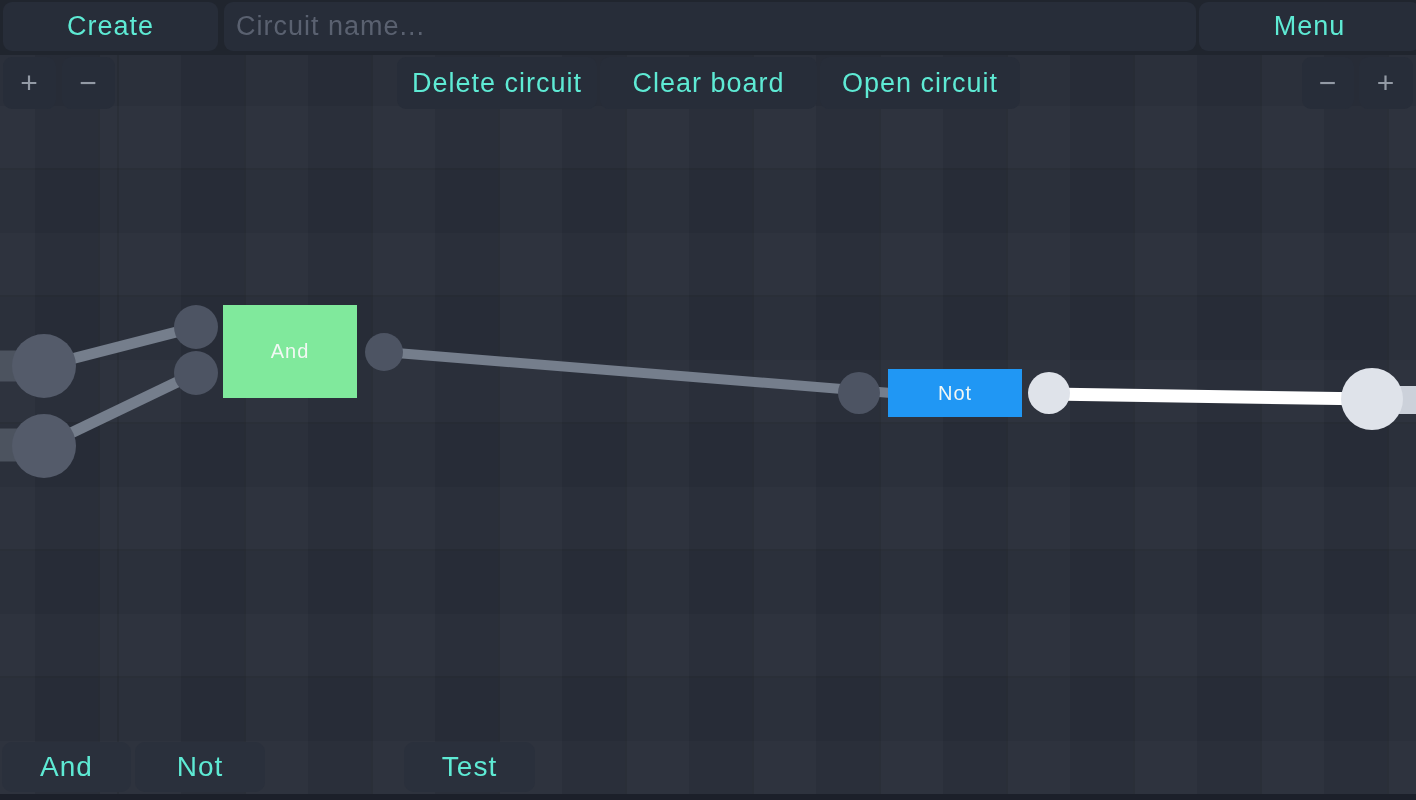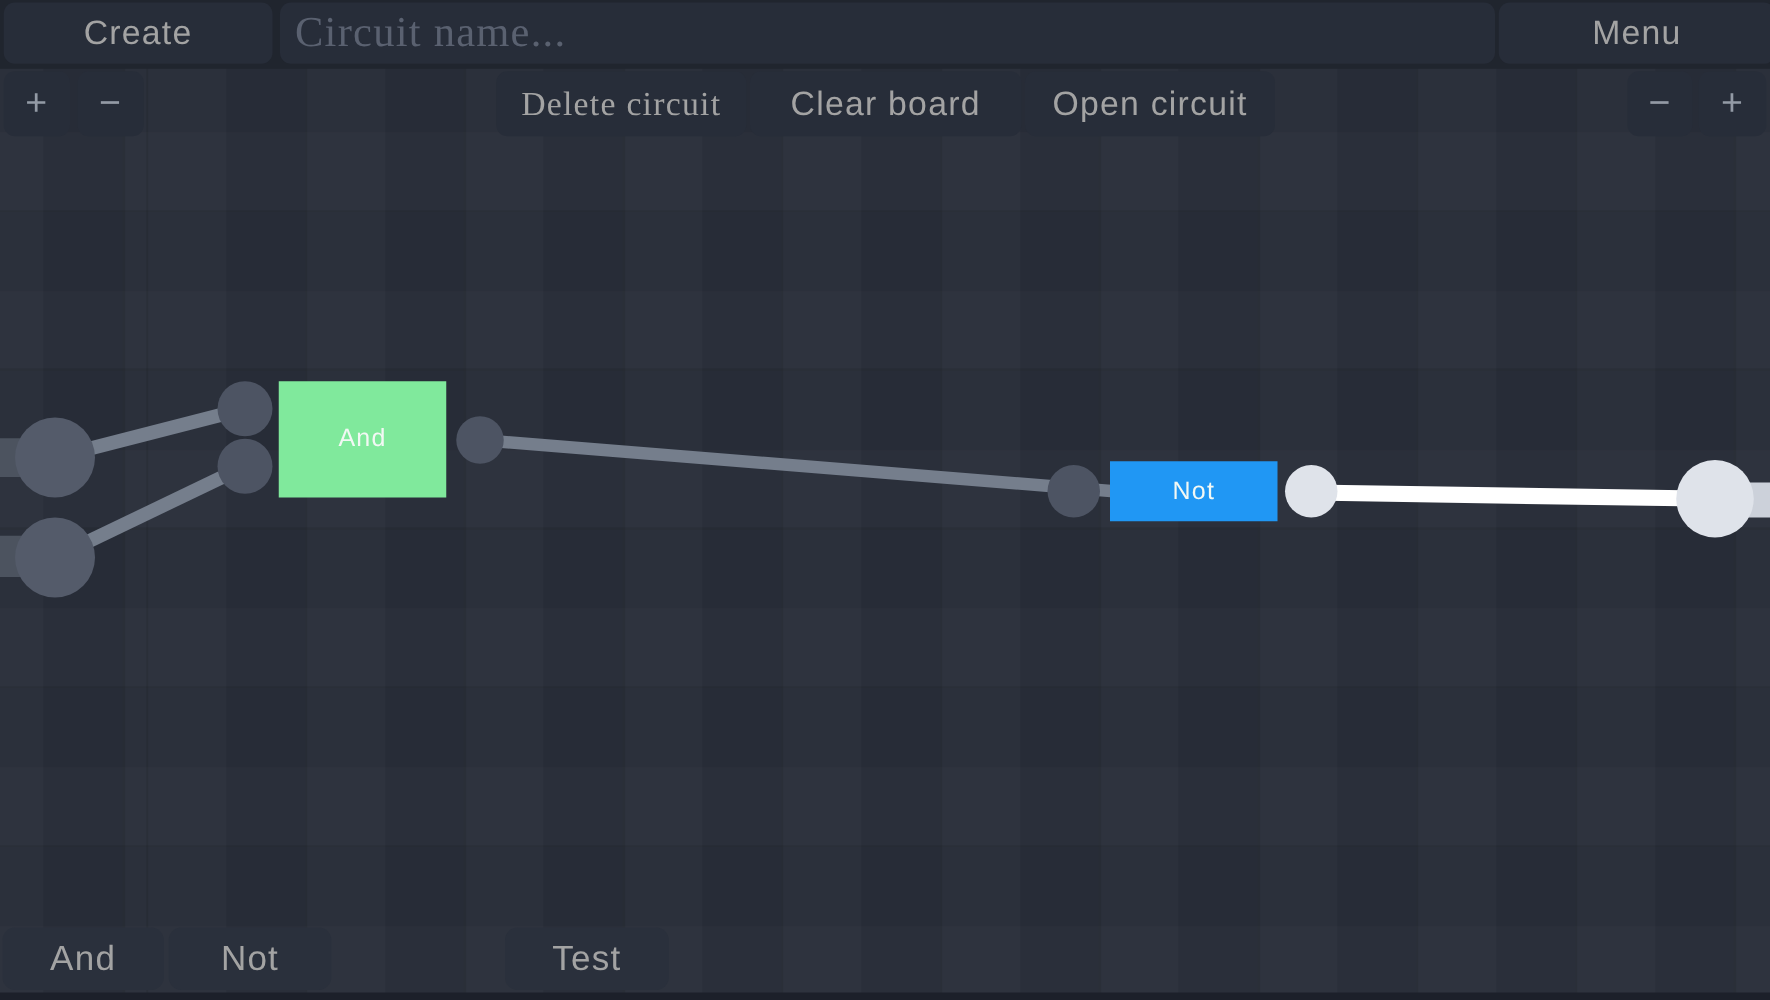--- a/index.html
+++ b/index.html
@@ -13,31 +13,31 @@
       repeating-linear-gradient(0deg, rgba(0,0,0,0.10) 0 2px, transparent 2px 127px);
     background-position:117px 5px;
     font-family:"Liberation Sans", sans-serif;
     -webkit-font-smoothing:antialiased;
   }
   .hdr-strip{position:absolute;left:0;top:0;width:1416px;height:55px;background:#20252e;}
   .btm-strip{position:absolute;left:0;top:794px;width:1416px;height:6px;background:#1c202a;}
 
   .btn{
     position:absolute;display:flex;align-items:center;justify-content:center;
-    background:#272d39;color:#a3a3a3;font-size:27px;letter-spacing:1px;
+    background:#272d39;color:#5eead4;font-size:27px;letter-spacing:1px;
     border-radius:9px;cursor:pointer;user-select:none;
   }
   .btn.small{color:#939aa5;font-size:30px;font-weight:400;}
   .palette-btn{background:#2a303c;border-radius:10px;font-size:28px;}
 
   #circuit-name{
     position:absolute;left:224px;top:2px;width:972px;height:49px;
     background:#272d39;border:none;outline:none;border-radius:9px;
-    color:#cdd2d9;font-size:34px;letter-spacing:1px;padding:0 0 0 12px;
-    font-family:Liberation Serif, serif;box-sizing:border-box;
+    color:#cdd2d9;font-size:27px;letter-spacing:1px;padding:0 0 0 12px;
+    font-family:Liberation Sans, sans-serif;box-sizing:border-box;
   }
   #circuit-name::placeholder{color:#5a6170;opacity:1;}
 
   #wires-svg{position:absolute;left:0;top:0;width:1416px;height:800px;}
 
   .gate{
     position:absolute;display:flex;align-items:center;justify-content:center;
     color:#f2f8f4;font-size:20px;letter-spacing:1px;cursor:grab;
   }
   #and-gate{left:223px;top:305px;width:134px;height:93px;}
@@ -79,21 +79,21 @@
   <div class="gate" id="not-gate" style="background-color: rgb(32, 151, 244);">
     <span>Not</span>
   </div>
 
   <div class="btn" style="left:3px;top:2px;width:215px;height:49px;">Create</div>
   <input id="circuit-name" type="text" placeholder="Circuit name..." style="">
   <div class="btn" style="left:1199px;top:2px;width:221px;height:49px;">Menu</div>
 
   <div class="btn small" style="left:3px;top:57px;width:53px;height:52px;">+</div>
   <div class="btn small" style="left:62px;top:57px;width:53px;height:52px;">−</div>
-  <div class="btn" style="left:397px;top:57px;width:200px;height:52px;font-family:Liberation Serif, serif;">Delete circuit</div>
+  <div class="btn" style="left:397px;top:57px;width:200px;height:52px;">Delete circuit</div>
   <div class="btn" style="left:820px;top:57px;width:200px;height:52px;">Open circuit</div>
   <div class="btn" style="left:600px;top:57px;width:217px;height:52px;">Clear board</div>
   <div class="btn small" style="left:1302px;top:57px;width:52px;height:52px;">−</div>
   <div class="btn small" style="left:1359px;top:57px;width:54px;height:52px;">+</div>
 
   <div class="btn palette-btn" style="left:2px;top:742px;width:129px;height:50px;">And</div>
   <div class="btn palette-btn" style="left:135px;top:742px;width:130px;height:50px;">Not</div>
   <div class="btn palette-btn" style="left:404px;top:742px;width:131px;height:50px;text-align:right;">Test</div>
 
   <div class="btm-strip"></div>

